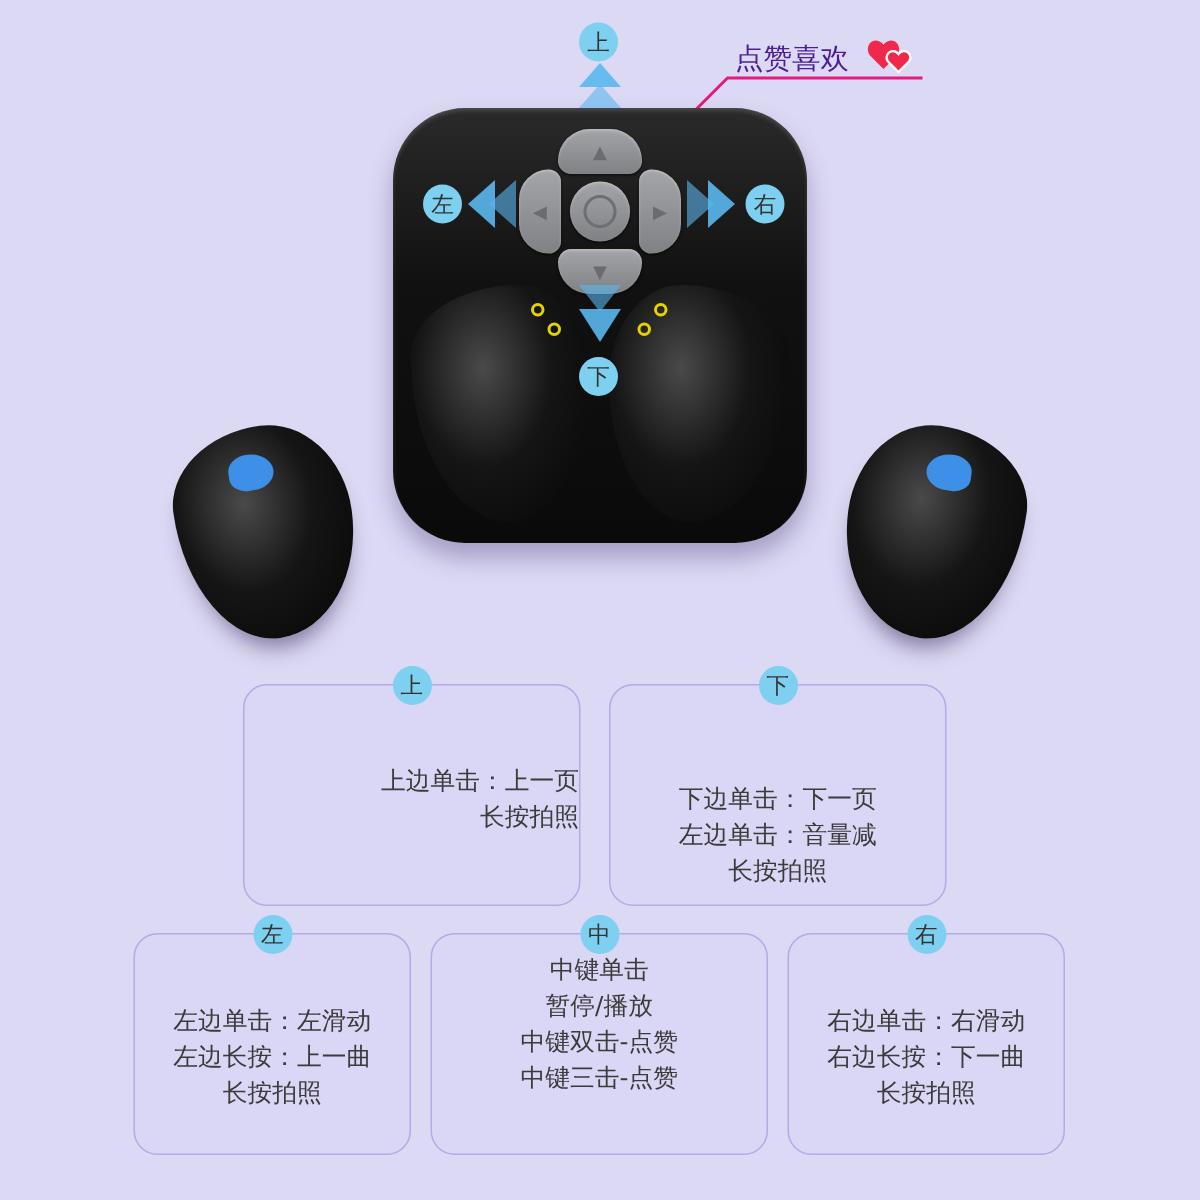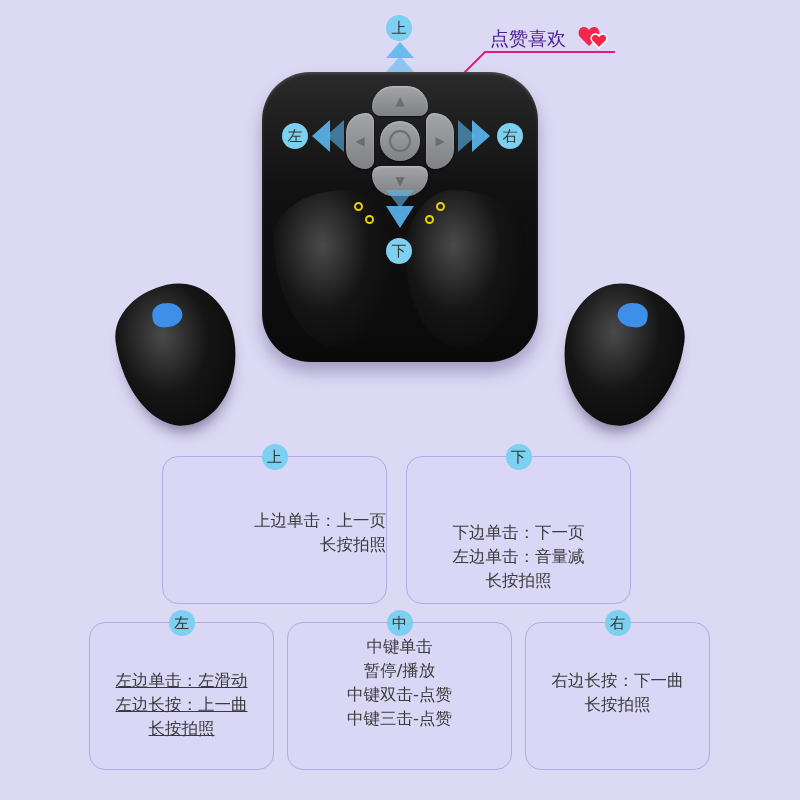--- a/index.html
+++ b/index.html
@@ -129,36 +129,37 @@
   <div class="badge">下</div>
   <div class="card-lines" style="top:52px;margin-top:12px;">
     <div>下边单击：下一页</div>
     <div>左边单击：音量减</div>
     <div>长按拍照</div>
   </div>
 </div>
 
 <div class="card" style="left:89px; top:622px; width:185px; height:148px;">
   <div class="badge">左</div>
-  <div class="card-lines" style="top:46px;text-decoration:underline;">
+  <div class="card-lines" style="top:46px;">
     <div>左边单击：左滑动</div>
     <div>左边长按：上一曲</div>
     <div>长按拍照</div>
   </div>
 </div>
 
 <div class="card" style="left:287px; top:622px; width:225px; height:148px;">
   <div class="badge">中</div>
   <div class="card-lines" style="top:12px;">
     <div>中键单击</div>
     <div>暂停/播放</div>
     <div>中键双击-点赞</div>
     <div>中键三击-点赞</div>
   </div>
 </div>
 
 <div class="card" style="left:525px; top:622px; width:185px; height:148px;">
   <div class="badge">右</div>
   <div class="card-lines" style="top:46px;">
+    <div>右边单击：右滑动</div>
     <div>右边长按：下一曲</div>
     <div>长按拍照</div>
   </div>
 </div>
 
 </body></html>

